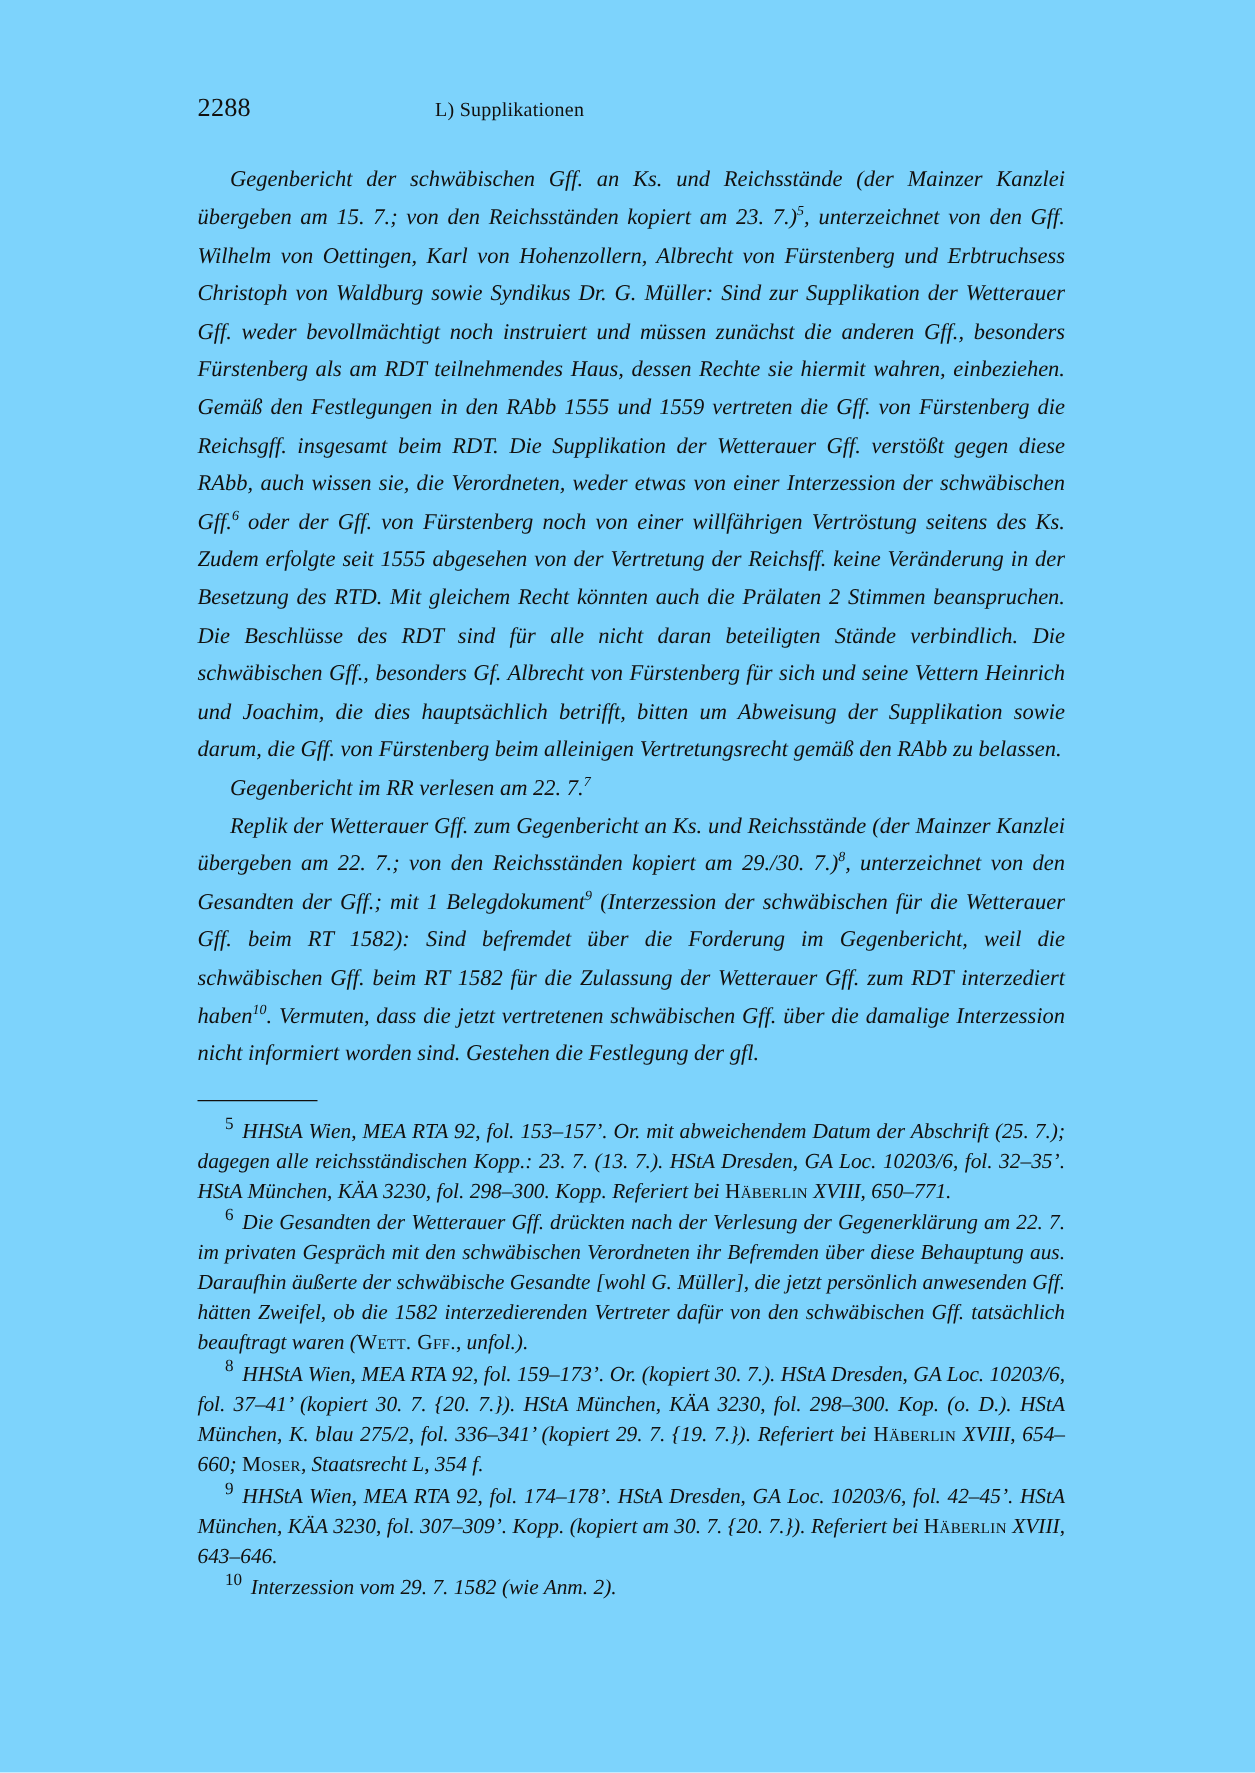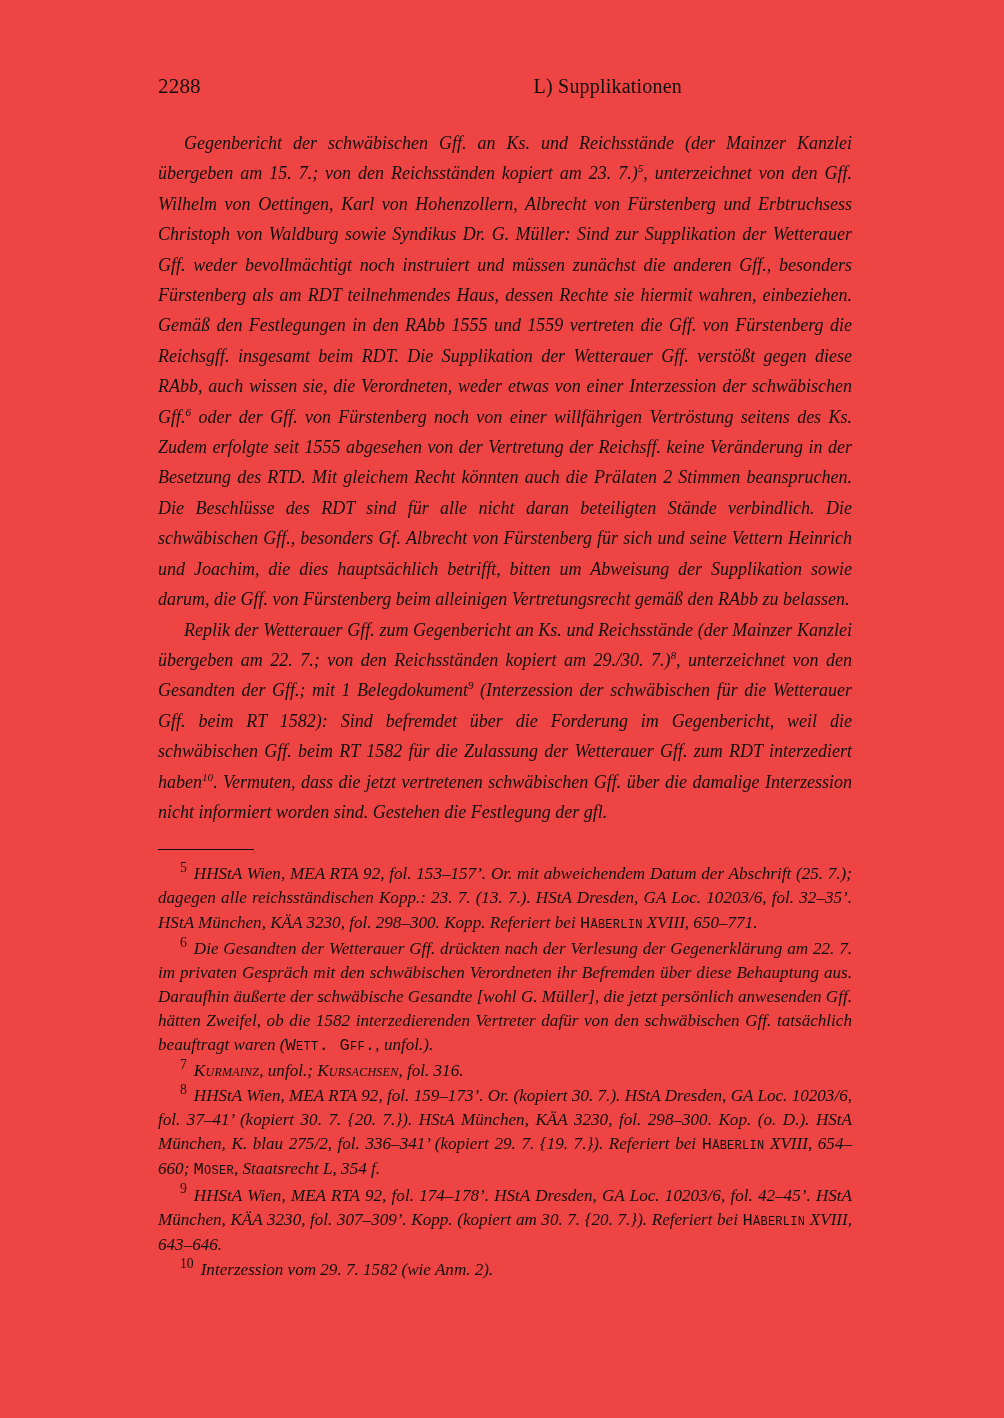--- a/index.html
+++ b/index.html
@@ -8,21 +8,21 @@
     background: #ffffff;
   }
   body {
     font-family: "Liberation Serif", "DejaVu Serif", serif;
     color: #12100e;
   }
   .page {
     position: relative;
     width: 1004px;
     height: 1418px;
-    background: #ef4444;
+    background: #7dd3fc;
     overflow: hidden;
   }
   .content {
     position: absolute;
     left: 158px;
     top: 74px;
     width: 694px;
   }
 
   
@@ -35,22 +35,22 @@
     margin-bottom: 28px;
     height: 26px;
   }
   .runhead .folio {
     width: 190px;
     flex: 0 0 190px;
     text-align: left;
   }
   .runhead .shorttitle {
     flex: 1 1 auto;
-    text-align: right;
-    font-size: 20px;
+    text-align: left;
+    font-size: 16px;
     padding-right: 170px;
   }
 
   
   .body-text {
     font-style: italic;
     font-size: 18px;
     line-height: 30.4px;
     text-align: justify;
     text-justify: inter-word;
@@ -91,21 +91,20 @@
     font-style: normal;
     font-size: 0.80em;
     vertical-align: 0.52em;
     line-height: 0;
     margin-right: 7px;
   }
   .sc {
     font-variant: small-caps;
     font-style: normal;
     letter-spacing: 0.25px;
-    font-family: Liberation Mono, monospace;
   }
   .sc-i {
     font-variant: small-caps;
     font-style: italic;
     letter-spacing: 0.25px;
   }
 </style>
 </head>
 <body>
 
@@ -114,34 +113,34 @@
 
     <div class="runhead">
       <span class="folio">2288</span>
       <span class="shorttitle">L) Supplikationen</span>
     </div>
 
     <div class="body-text">
 
       <p><span>Gegenbericht der schwäbischen Gff. an Ks. und Reichsstände (der Mainzer Kanzlei übergeben am 15. 7.; von den Reichsständen kopiert am 23. 7.)</span><sup>5</sup><span>, unterzeichnet von den Gff. Wilhelm von Oettingen, Karl von Hohenzollern, Albrecht von Fürstenberg und Erbtruchsess Christoph von Waldburg sowie Syndikus Dr. G. Müller: Sind zur Supplikation der Wetterauer Gff. weder bevollmächtigt noch instruiert und müssen zunächst die anderen Gff., besonders Fürstenberg als am RDT teilnehmendes Haus, dessen Rechte sie hiermit wahren, einbeziehen. Gemäß den Festlegungen in den RAbb 1555 und 1559 vertreten die Gff. von Fürstenberg die Reichsgff. insgesamt beim RDT. Die Supplikation der Wetterauer Gff. verstößt gegen diese RAbb, auch wissen sie, die Verordneten, weder etwas von einer Interzession der schwäbischen Gff.</span><sup>6</sup><span> oder der Gff. von Fürstenberg noch von einer willfährigen Vertröstung seitens des Ks. Zudem erfolgte seit 1555 abgesehen von der Vertretung der Reichsff. keine Veränderung in der Besetzung des RTD. Mit gleichem Recht könnten auch die Prälaten 2 Stimmen beanspruchen. Die Beschlüsse des RDT sind für alle nicht daran beteiligten Stände verbindlich. Die schwäbischen Gff., besonders Gf. Albrecht von Fürstenberg für sich und seine Vettern Heinrich und Joachim, die dies hauptsächlich betrifft, bitten um Abweisung der Supplikation sowie darum, die Gff. von Fürstenberg beim alleinigen Vertretungsrecht gemäß den RAbb zu belassen.</span></p>
 
+      <p><span>Gegenbericht im RR verlesen am 22. 7.</span><sup>7</sup></p>
 
       <p><span>Replik der Wetterauer Gff. zum Gegenbericht an Ks. und Reichsstände (der Mainzer Kanzlei übergeben am 22. 7.; von den Reichsständen kopiert am 29./30. 7.)</span><sup>8</sup><span>, unterzeichnet von den Gesandten der Gff.; mit 1 Belegdokument</span><sup>9</sup><span> (Interzession der schwäbischen für die Wetterauer Gff. beim RT 1582): Sind befremdet über die Forderung im Gegenbericht, weil die schwäbischen Gff. beim RT 1582 für die Zulassung der Wetterauer Gff. zum RDT interzediert haben</span><sup>10</sup><span>. Vermuten, dass die jetzt vertretenen schwäbischen Gff. über die damalige Interzession nicht informiert worden sind. Gestehen die Festlegung der gfl.</span></p>
 
     </div>
 
     <div class="fn-rule"></div>
 
     <div class="notes">
 
       <p><span class="fnum">5</span><span>HHStA Wien, MEA RTA 92, fol. 153–157’. Or. mit abweichendem Datum der Abschrift (25. 7.); dagegen alle reichsständischen Kopp.: 23. 7. (13. 7.). HStA Dresden, GA Loc. 10203/6, fol. 32–35’. HStA München, KÄA 3230, fol. 298–300. Kopp. Referiert bei </span><span class="sc">Häberlin</span><span> XVIII, 650–771.</span></p>
 
       <p><span class="fnum">6</span><span>Die Gesandten der Wetterauer Gff. drückten nach der Verlesung der Gegenerklärung am 22. 7. im privaten Gespräch mit den schwäbischen Verordneten ihr Befremden über diese Behauptung aus. Daraufhin äußerte der schwäbische Gesandte [wohl G. Müller], die jetzt persönlich anwesenden Gff. hätten Zweifel, ob die 1582 interzedierenden Vertreter dafür von den schwäbischen Gff. tatsächlich beauftragt waren (</span><span class="sc">Wett. Gff.</span><span>, unfol.).</span></p>
 
-      <p><span class="fnum">7</span><span class="sc-i">Kurmainz</span><span>, unfol.; </span><span class="sc-i">Kursachsen</span><span>, fol. 316.</span></p>
 
       <p><span class="fnum">8</span><span>HHStA Wien, MEA RTA 92, fol. 159–173’. Or. (kopiert 30. 7.). HStA Dresden, GA Loc. 10203/6, fol. 37–41’ (kopiert 30. 7. {20. 7.}). HStA München, KÄA 3230, fol. 298–300. Kop. (o. D.). HStA München, K. blau 275/2, fol. 336–341’ (kopiert 29. 7. {19. 7.}). Referiert bei </span><span class="sc">Häberlin</span><span> XVIII, 654–660; </span><span class="sc">Moser</span><span>, Staatsrecht L, 354 f.</span></p>
 
       <p><span class="fnum">9</span><span>HHStA Wien, MEA RTA 92, fol. 174–178’. HStA Dresden, GA Loc. 10203/6, fol. 42–45’. HStA München, KÄA 3230, fol. 307–309’. Kopp. (kopiert am 30. 7. {20. 7.}). Referiert bei </span><span class="sc">Häberlin</span><span> XVIII, 643–646.</span></p>
 
       <p><span class="fnum">10</span><span>Interzession vom 29. 7. 1582 (wie Anm. 2).</span></p>
 
     </div>
 
   </div>

